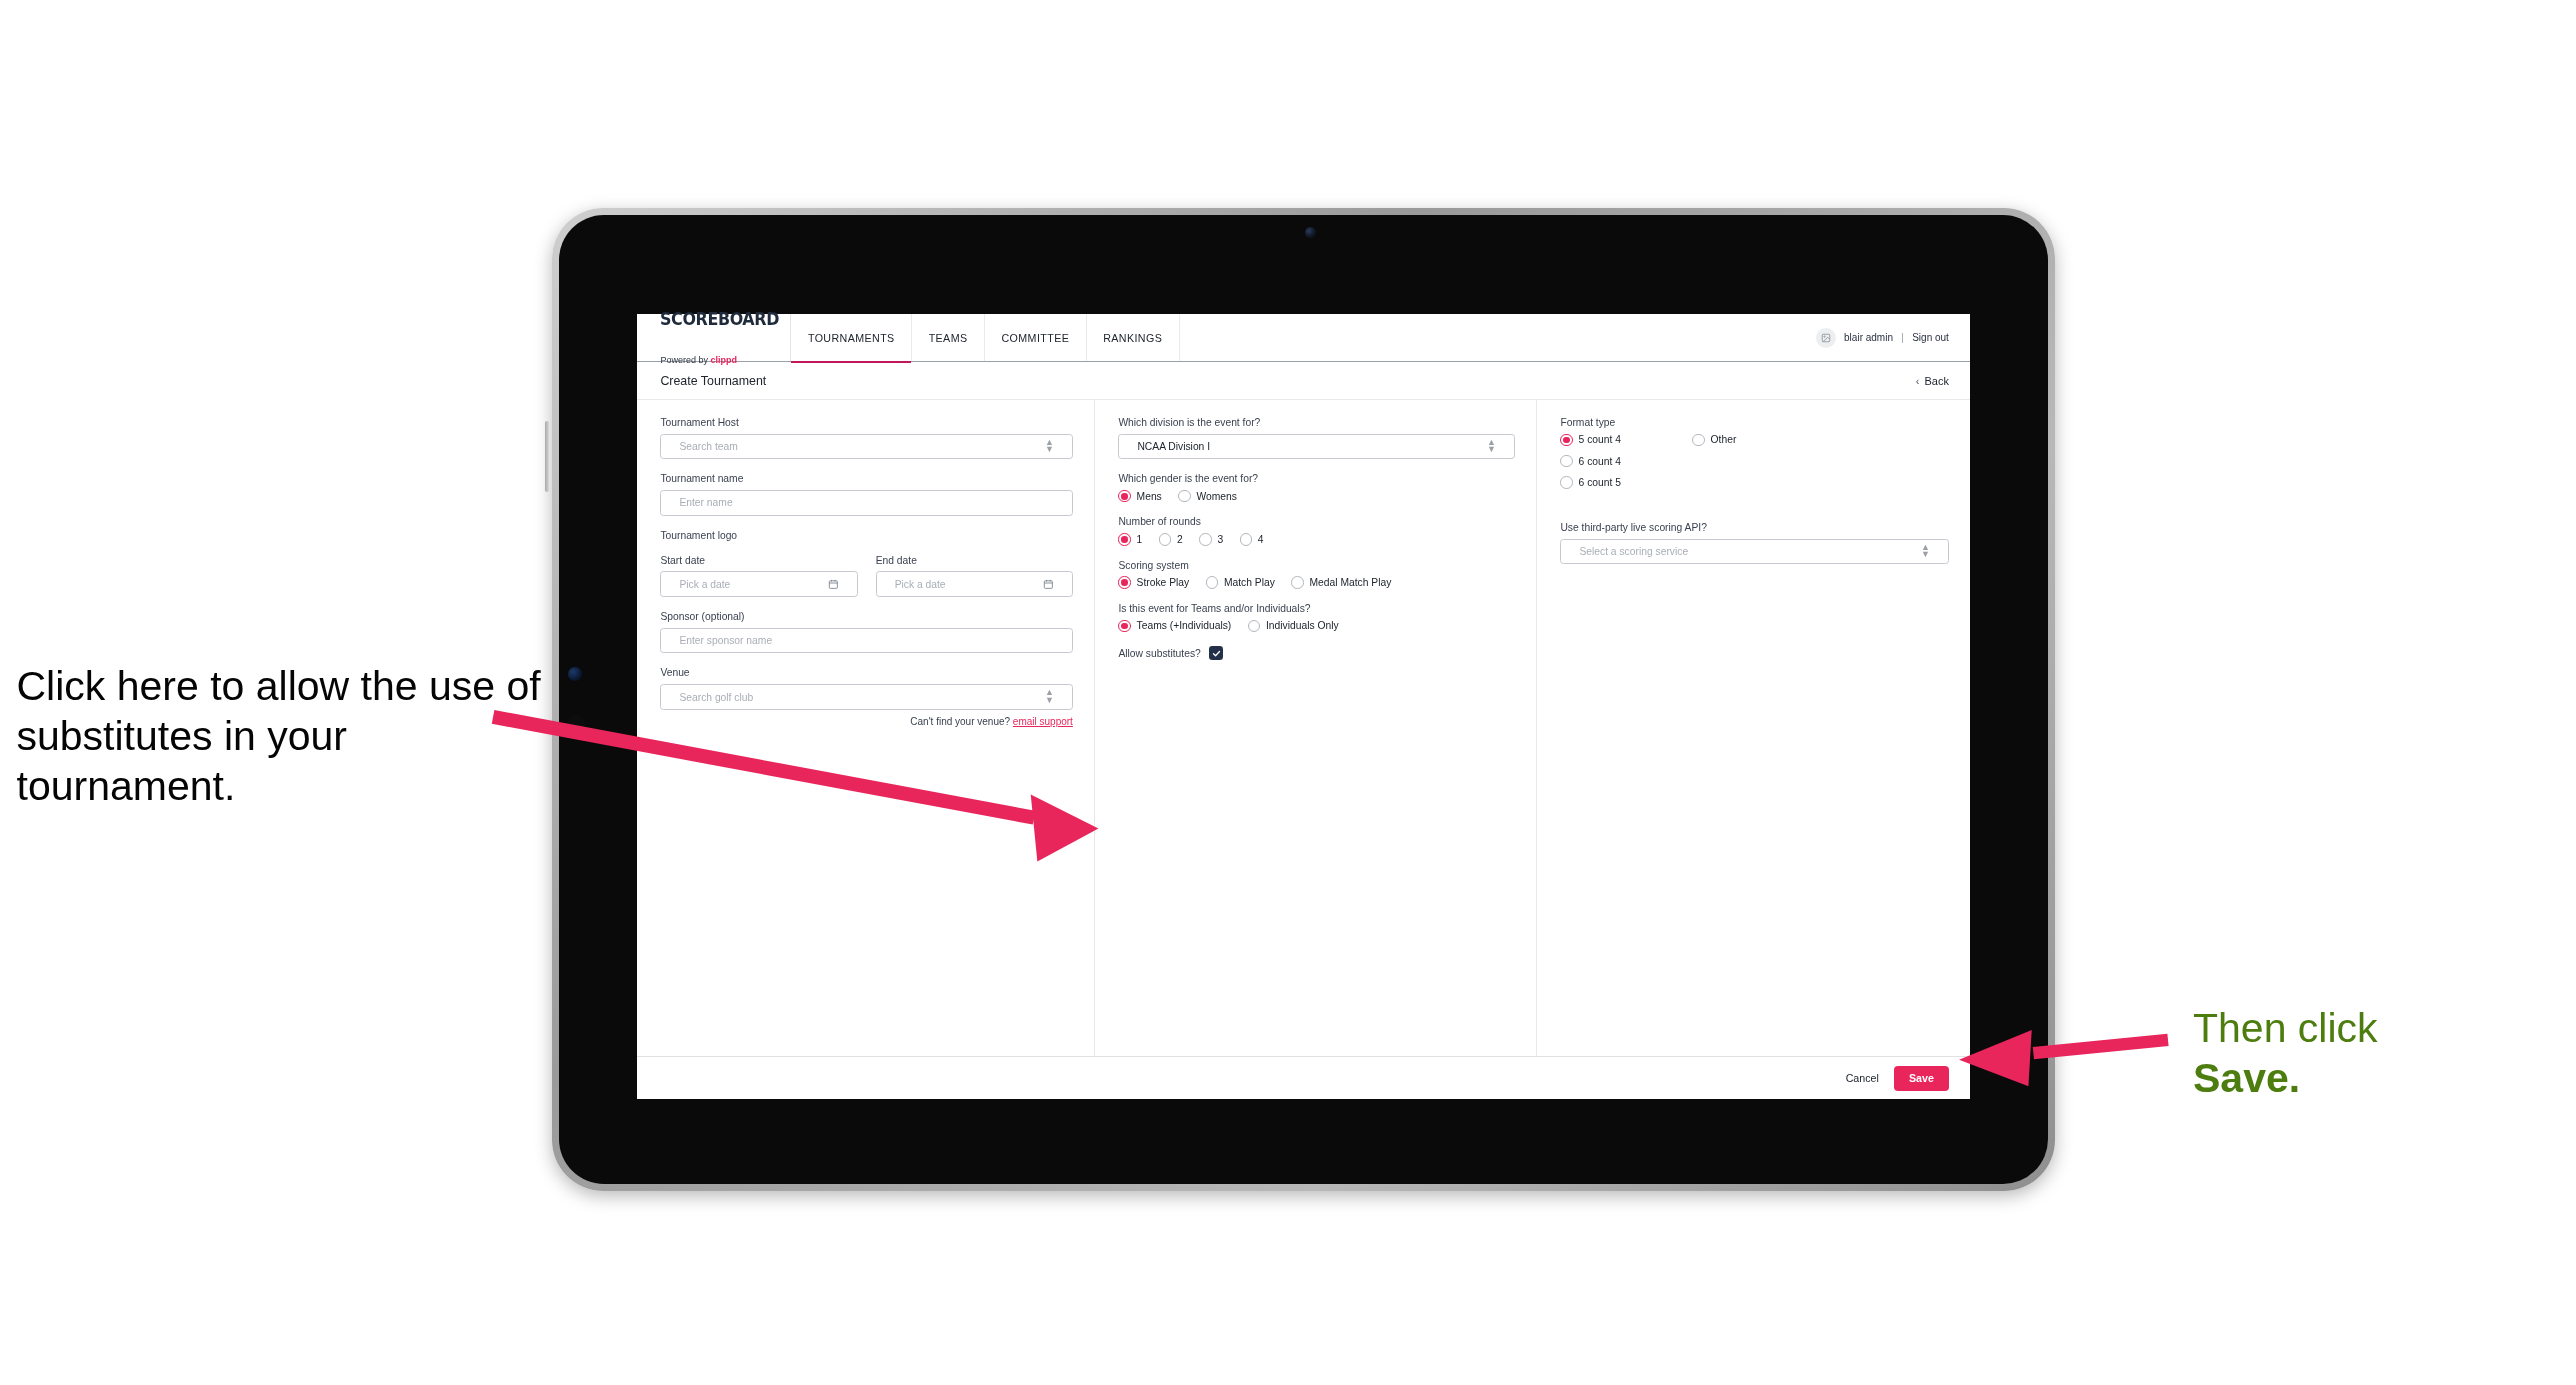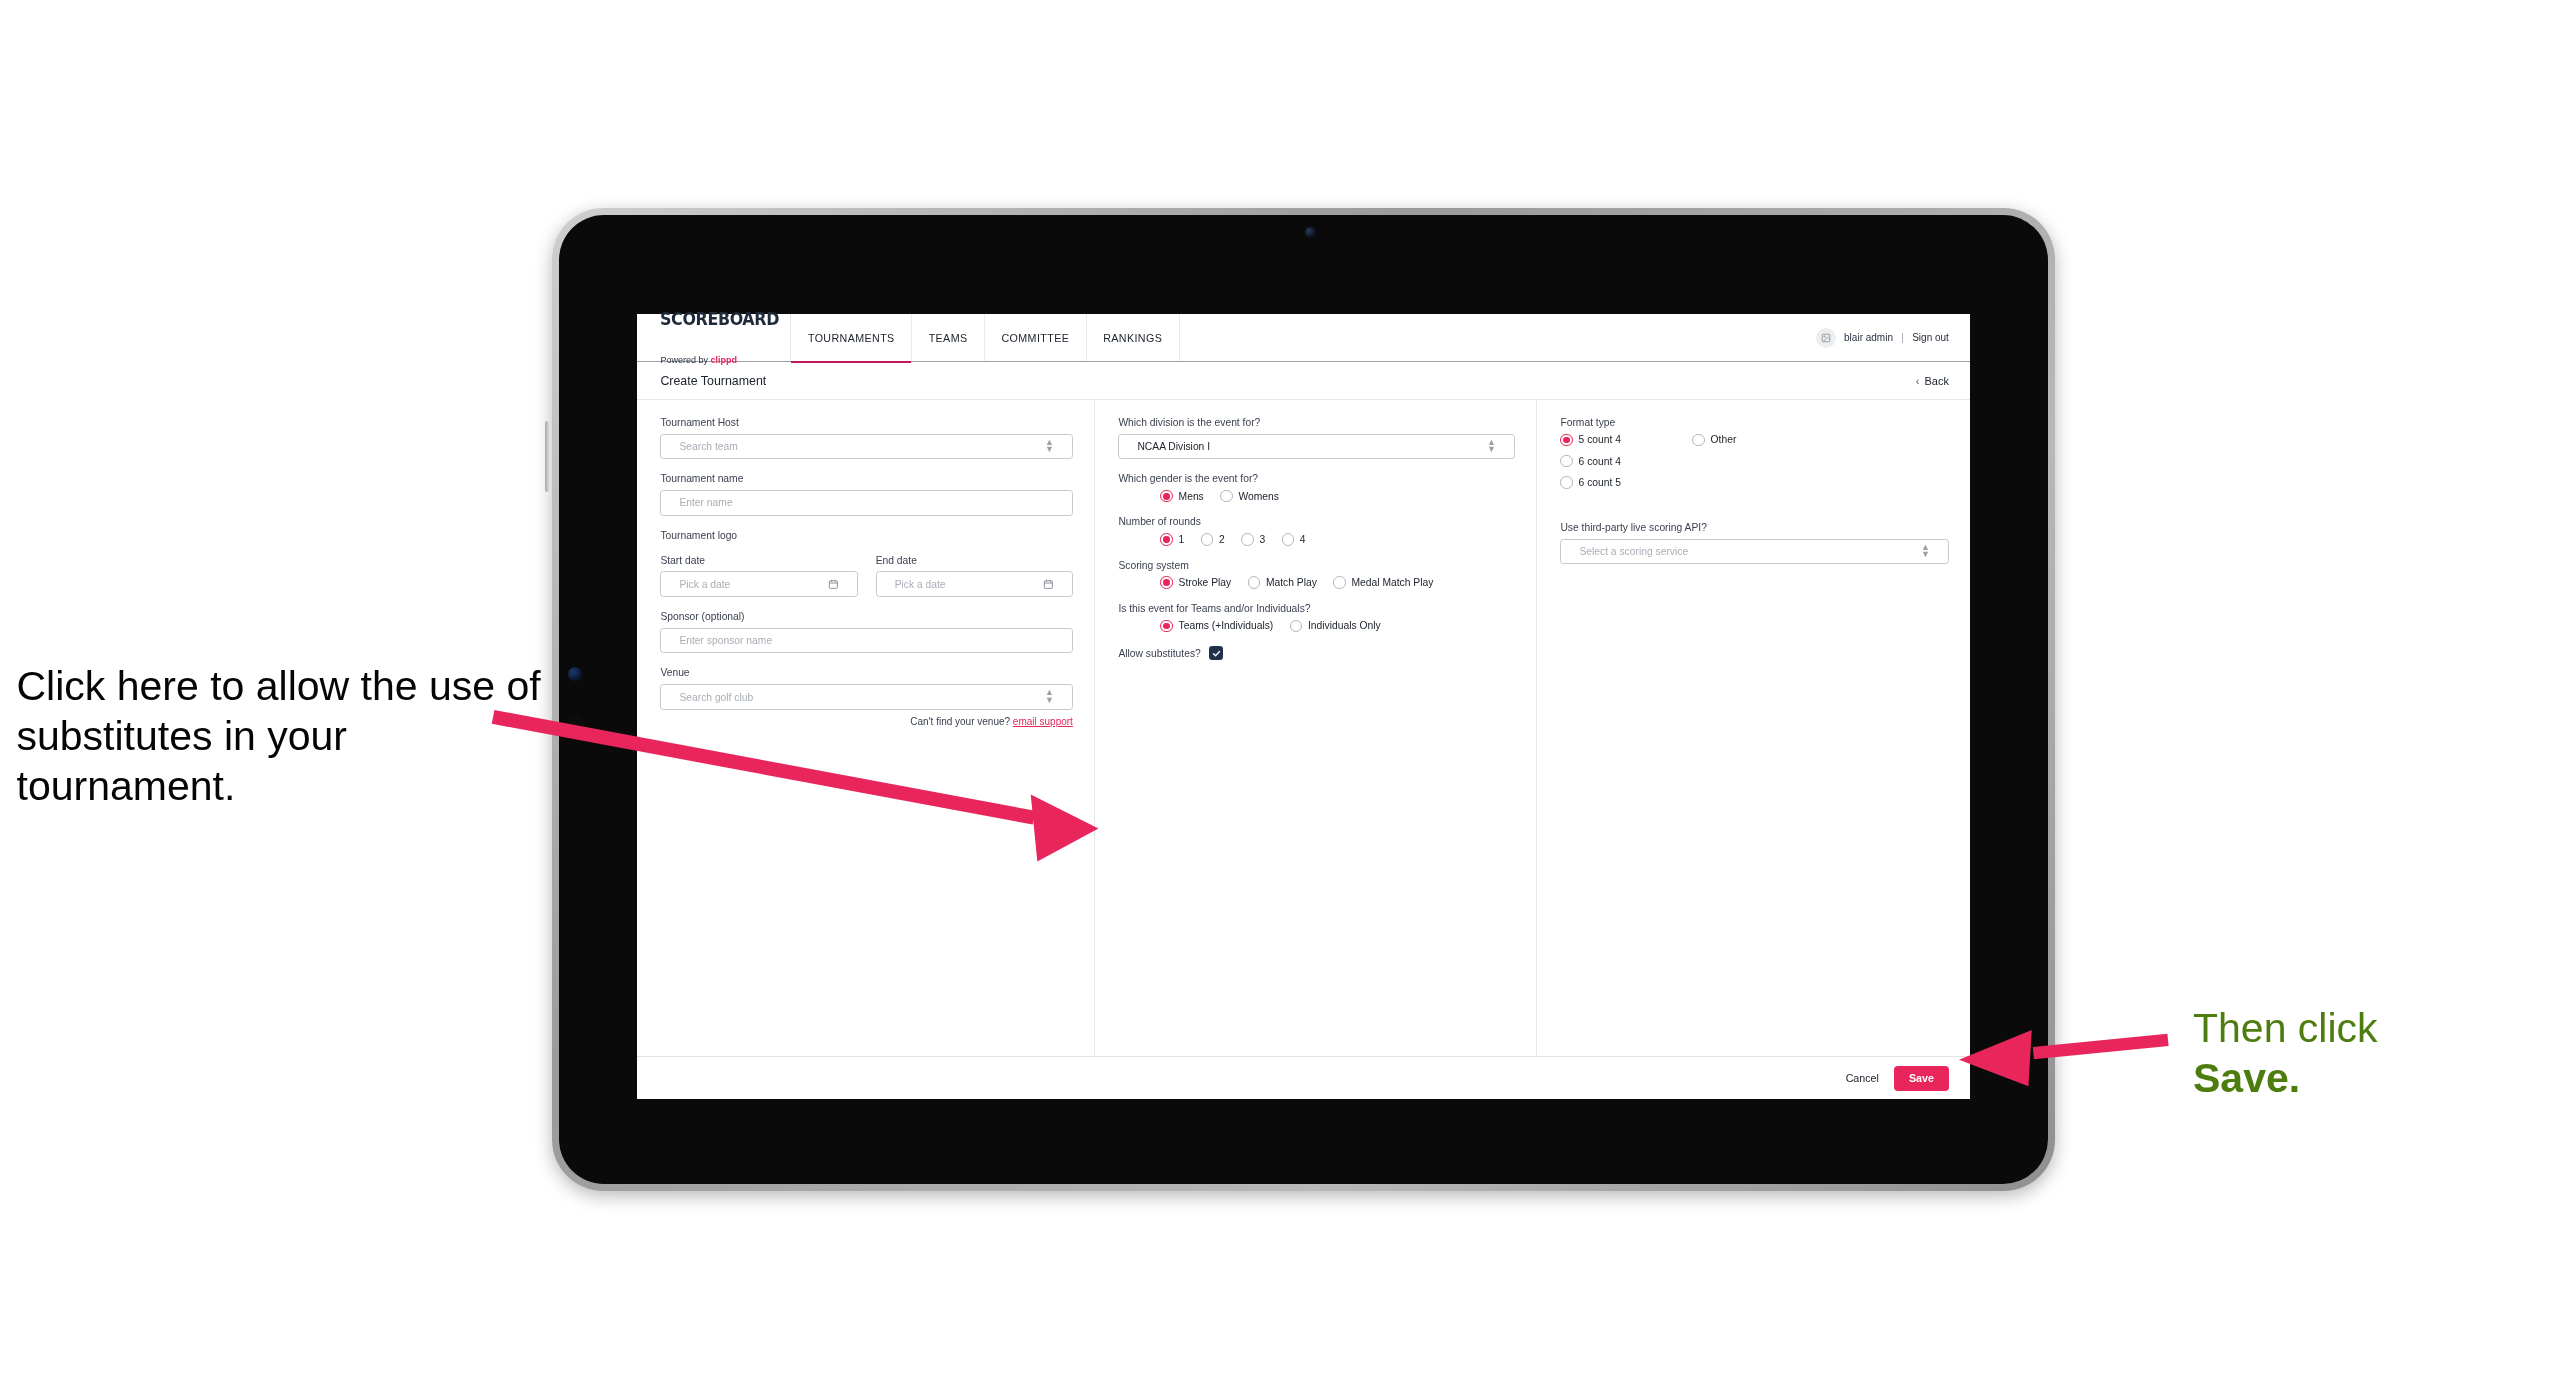--- a/index.html
+++ b/index.html
@@ -163,21 +163,21 @@
   #date-row { display: flex; gap: 18px; }
   #date-row .group { flex: 1 1 0; margin-bottom: 14px; }
 
   #venue-help {
     margin-top: 5.8px; text-align: right;
     font-size: 10px; color: #3a4150;
   }
   #venue-help a { color: #e8265c; text-decoration: underline; cursor: pointer; }
 
   
-  .radio-row { display: flex; align-items: flex-end; gap: 0; flex-wrap: wrap; margin-left: 42px; }
+  .radio-row { display: flex; align-items: flex-end; gap: 0; flex-wrap: wrap; }
   .radio-opt {
     display: flex; align-items: center; gap: 5.8px;
     margin-right: 16.5px; cursor: pointer;
     font-size: 10.3px; color: #20262f;
   }
   .radio {
     width: 12.4px; height: 12.4px; border-radius: 50%;
     border: 1.3px solid #b3b8bf; background: #fff;
     flex: 0 0 12.4px;
     display: flex; align-items: center; justify-content: center;

